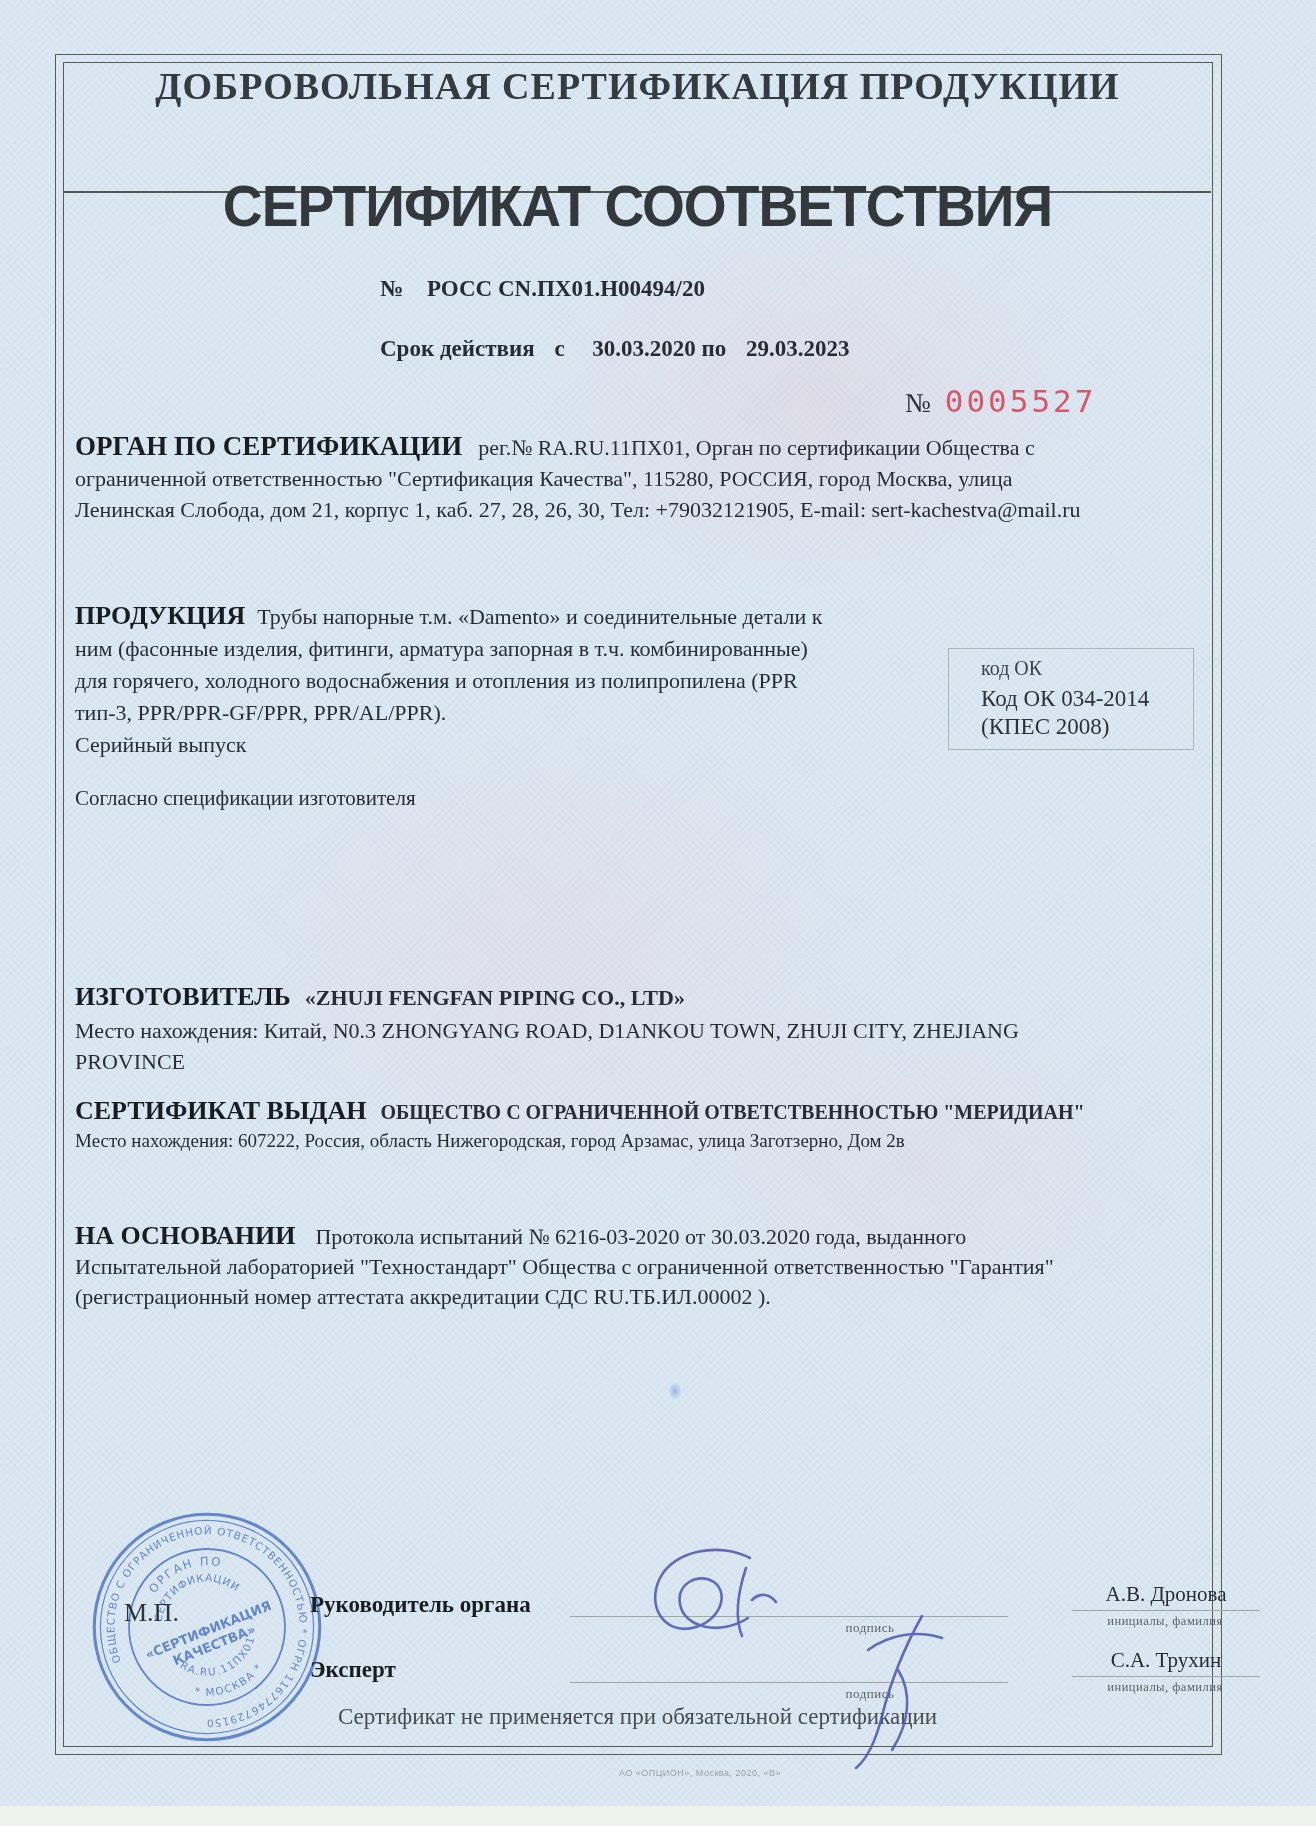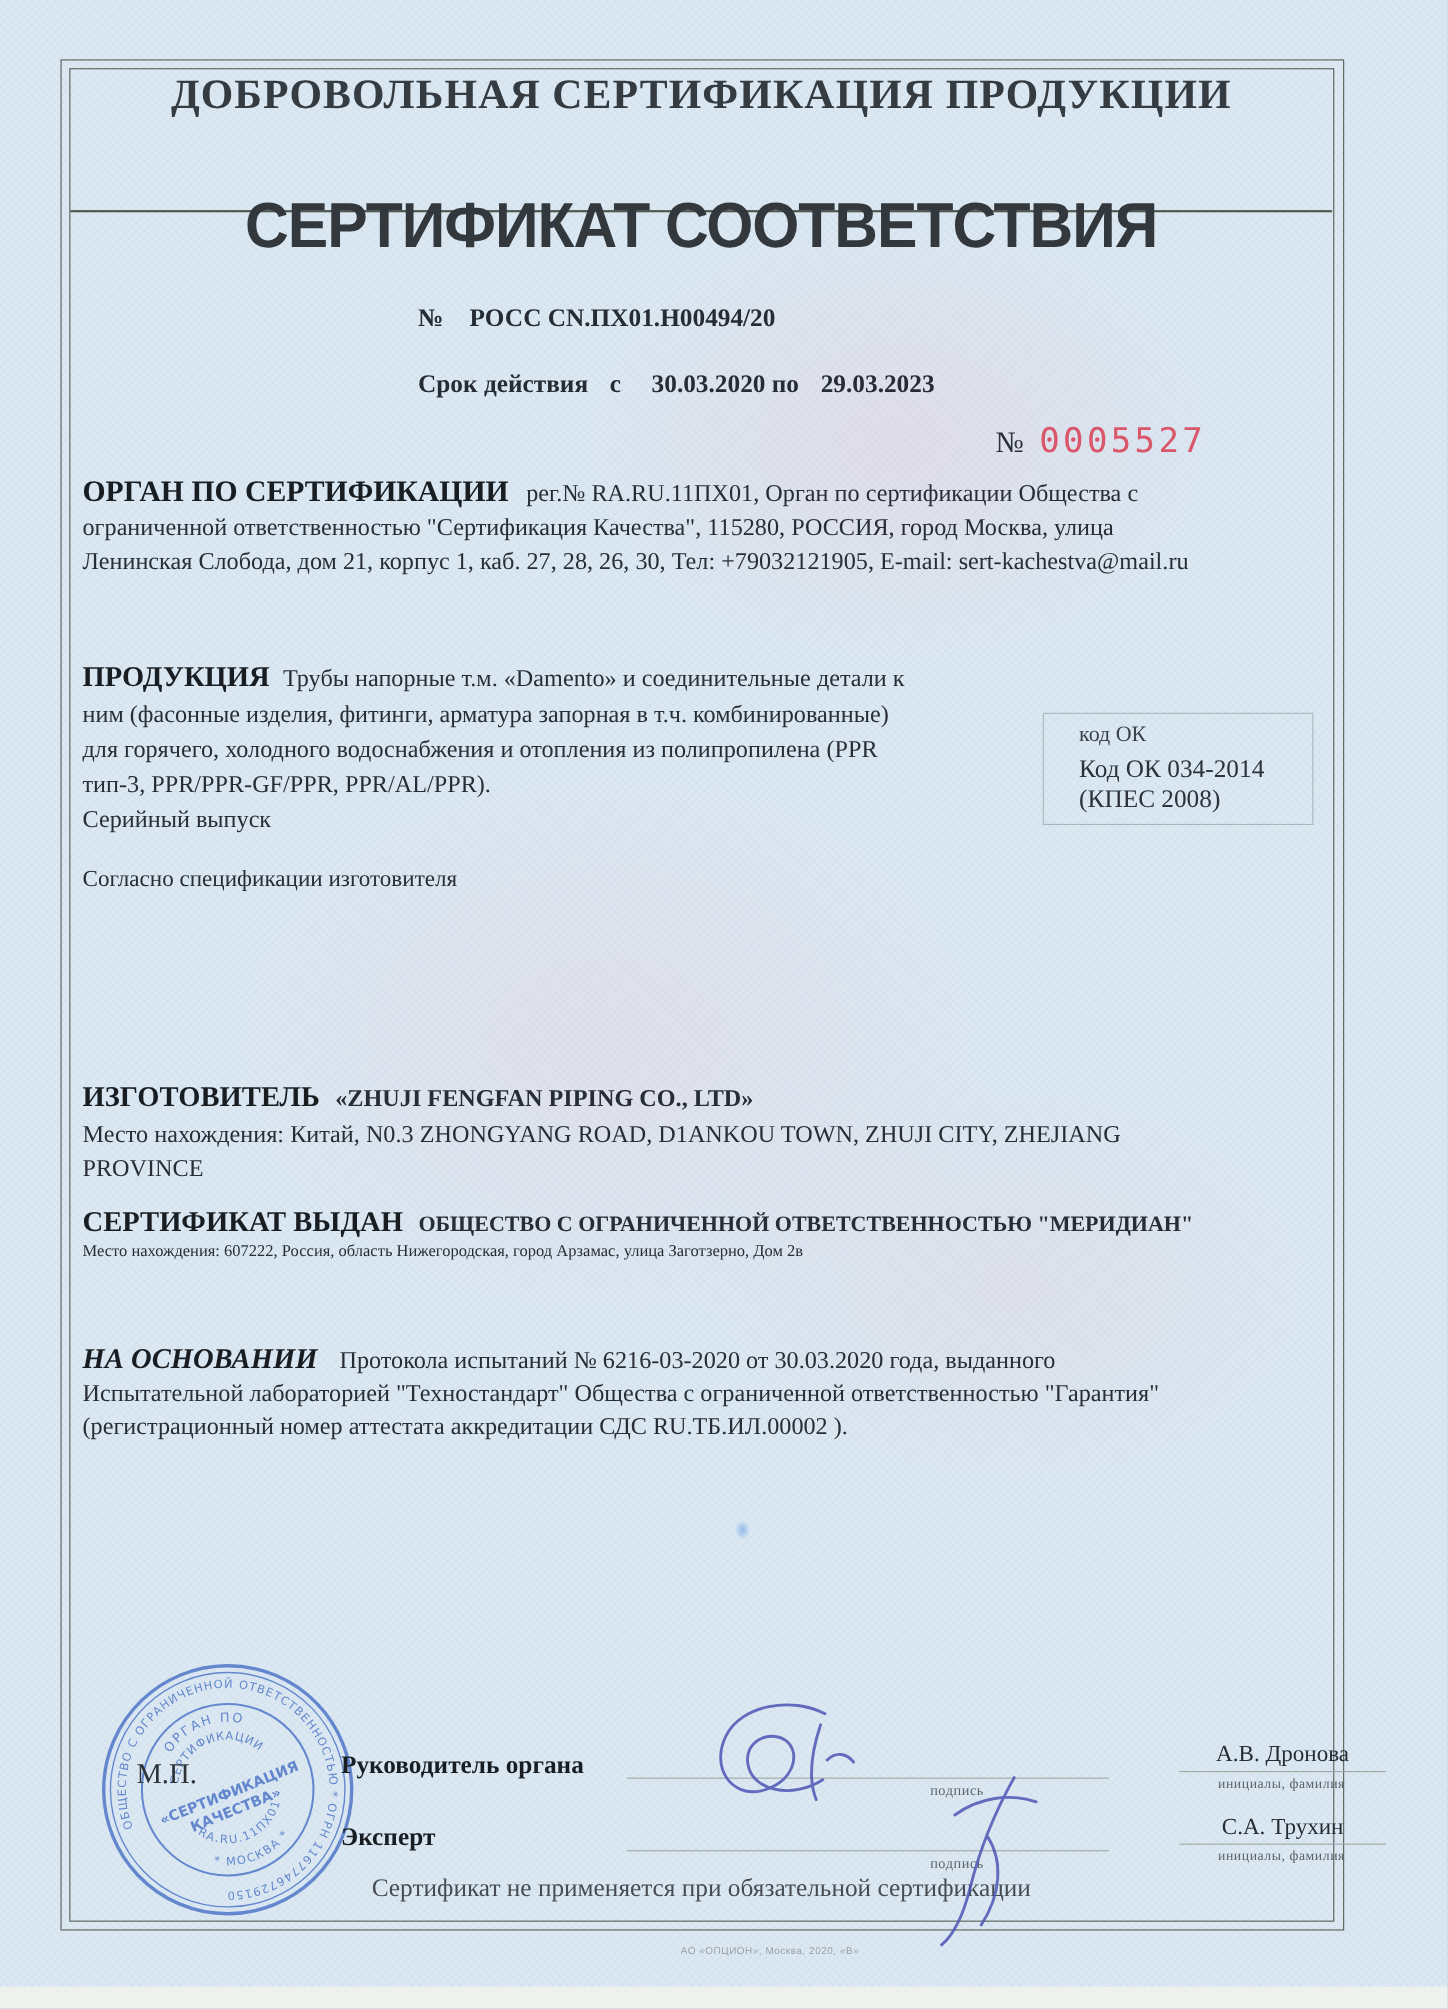--- a/index.html
+++ b/index.html
@@ -82,25 +82,25 @@
 
   <div class="abs body-text" style="left:75px;top:981px;width:1045px;font-size:22px;line-height:31px;">
     <span class="h" style="font-size:26px;margin-right:14px;">ИЗГОТОВИТЕЛЬ</span><span class="b">«ZHUJI FENGFAN PIPING CO., LTD»</span>
     <div style="margin-top:2px;">Место нахождения: Китай, N0.3 ZHONGYANG ROAD, D1ANKOU TOWN, ZHUJI CITY, ZHEJIANG PROVINCE</div>
   </div>
 
   <div class="abs body-text" style="left:75px;top:1096px;width:1060px;">
     <div>
       <span class="h" style="font-size:26px;margin-right:14px;">СЕРТИФИКАТ ВЫДАН</span><span class="b" style="font-size:20px;">ОБЩЕСТВО С ОГРАНИЧЕННОЙ ОТВЕТСТВЕННОСТЬЮ "МЕРИДИАН"</span>
     </div>
-    <div style="font-size:15px;margin-top:4px;">Место нахождения: 607222, Россия, область Нижегородская, город Арзамас, улица Заготзерно, Дом 2в</div>
+    <div style="font-size:19px;margin-top:4px;">Место нахождения: 607222, Россия, область Нижегородская, город Арзамас, улица Заготзерно, Дом 2в</div>
   </div>
 
   <div class="abs body-text" style="left:75px;top:1221px;width:1025px;font-size:22px;line-height:30px;">
-    <span class="h" style="font-size:26px;margin-right:20px;font-style:italic;">НА ОСНОВАНИИ</span><span>Протокола испытаний № 6216-03-2020 от 30.03.2020 года, выданного Испытательной лабораторией "Техностандарт" Общества с ограниченной ответственностью "Гарантия" (регистрационный номер аттестата аккредитации СДС RU.ТБ.ИЛ.00002 ).</span>
+    <span class="h" style="font-size:26px;margin-right:20px;">НА ОСНОВАНИИ</span><span>Протокола испытаний № 6216-03-2020 от 30.03.2020 года, выданного Испытательной лабораторией "Техностандарт" Общества с ограниченной ответственностью "Гарантия" (регистрационный номер аттестата аккредитации СДС RU.ТБ.ИЛ.00002 ).</span>
   </div>
 
 
   <div class="abs ink-dot" style="left:668px;top:1382px;width:14px;height:18px;"></div>
 
   <svg class="abs" width="244" height="244" viewBox="0 0 316 316" style="left:85px;top:1505px;transform:rotate(-22deg);opacity:.82;">
     <g fill="none" stroke="#4a72c6">
       <circle cx="158" cy="158" r="146" stroke-width="4"></circle>
       <circle cx="158" cy="158" r="138" stroke-width="1.6"></circle>
       <circle cx="158" cy="158" r="101" stroke-width="2.4"></circle>

